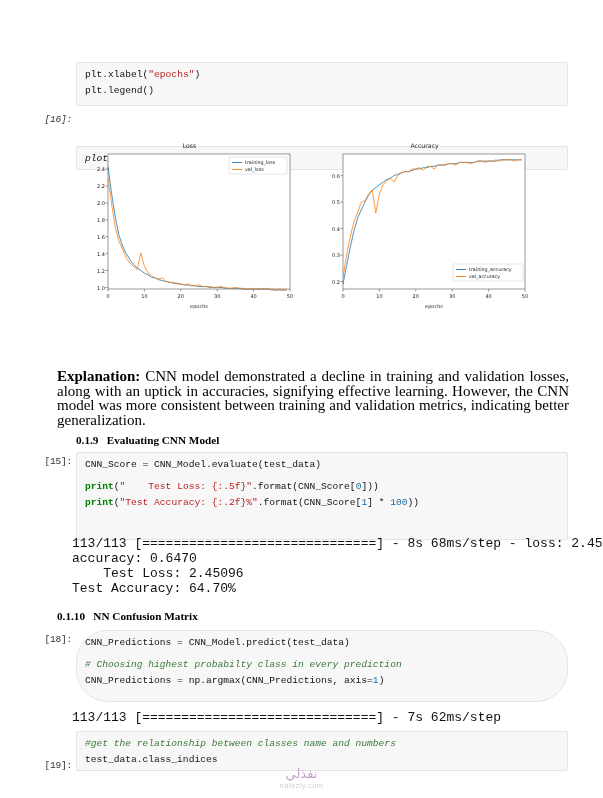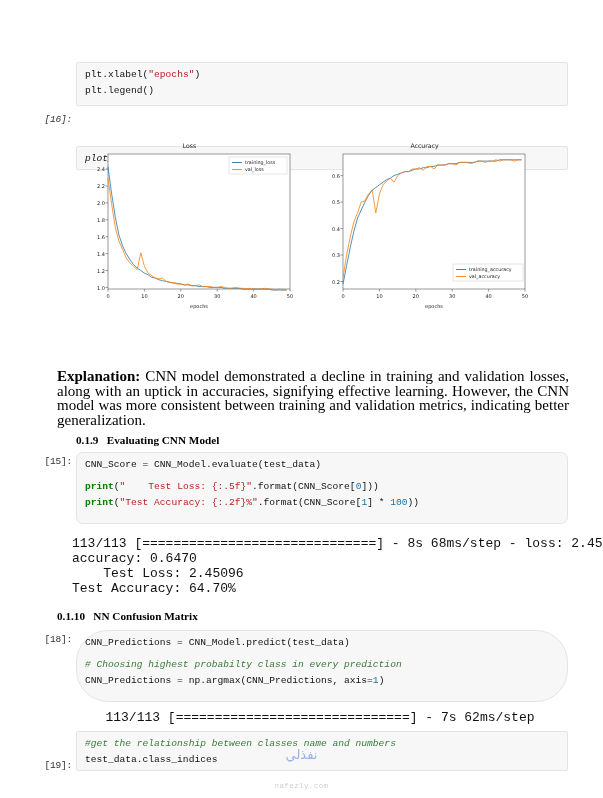--- a/index.html
+++ b/index.html
@@ -130,29 +130,28 @@
     position: absolute;
     left: 0;
     right: 0;
     bottom: 8px;
     text-align: center;
     opacity: 0.42;
   }
   .wm-ar {
     font-family: "DejaVu Sans", sans-serif;
     font-size: 13px;
-    color: #1d4ed8;
+    color: #701a75;
     line-height: 14px;
   }
   .wm-lat {
-    font-family: Liberation Mono, monospace;
+    font-family: Liberation Sans, sans-serif;
     font-size: 7.5px;
     color: #8d8d8d;
     letter-spacing: 0.4px;
-    margin-top: 20px;
   }
 </style>
 </head>
 <body>
 
 <div class="page">
 
   <div class="cell" style="left:32px; top:62px; width:536px;">
     <div class="prompt"></div>
     <div class="codebox in" style="width:496px; height:44px;"><span>plt.xlabel(<span class="str">"epochs"</span>)</span>
@@ -280,42 +279,42 @@
   <div class="para" style="left:57px; top:369px; width:512px;">
     <b>Explanation:</b><span> CNN model demonstrated a decline in training and validation losses, along with an uptick in accuracies, signifying effective learning. However, the CNN model was more consistent between training and validation metrics, indicating better generalization.</span>
   </div>
 
   <div class="heading" style="left:57px; top:434px;margin-left:19px;">
     <span>0.1.9</span>&nbsp;&nbsp;&nbsp;<span>Evaluating CNN Model</span>
   </div>
 
   <div class="cell" style="left:32px; top:452px; width:536px;">
     <div class="prompt">[15]:</div>
-    <div class="codebox in" style="width:496px; height:72px;border-radius:7px;"><span>CNN_Score = CNN_Model.evaluate(test_data)</span>
+    <div class="codebox in" style="width:496px; height:88px;"><span>CNN_Score = CNN_Model.evaluate(test_data)</span>
 <span class="blank"></span><span><span class="kw">print</span>(<span class="str">"    Test Loss: {:.5f}"</span>.format(CNN_Score[<span class="num">0</span>]))</span>
 <span><span class="kw">print</span>(<span class="str">"Test Accuracy: {:.2f}%"</span>.format(CNN_Score[<span class="num">1</span>] * <span class="num">100</span>))</span></div>
   </div>
 
   <div class="outtext" style="left:72px; top:536px; width:496px;">113/113 [==============================] - 8s 68ms/step - loss: 2.4510 -
 accuracy: 0.6470
     Test Loss: 2.45096
 Test Accuracy: 64.70%</div>
 
   <div class="heading" style="left:57px; top:610px;">
     <span>0.1.10</span>&nbsp;&nbsp;&nbsp;<span>NN Confusion Matrix</span>
   </div>
 
   <div class="cell" style="left:32px; top:630px; width:536px;">
     <div class="prompt">[18]:</div>
     <div class="codebox in" style="width:496px; height:72px;border-radius:32px;"><span>CNN_Predictions = CNN_Model.predict(test_data)</span>
 <span class="blank"></span><span class="com"># Choosing highest probabilty class in every prediction</span>
 <span>CNN_Predictions = np.argmax(CNN_Predictions, axis=<span class="num">1</span>)</span></div>
   </div>
 
-  <div class="outtext" style="left:72px; top:710px; width:496px;text-align:center;">113/113 [==============================] - 7s 62ms/step</div>
+  <div class="outtext" style="left:72px; top:710px; width:496px;">113/113 [==============================] - 7s 62ms/step</div>
 
   <div class="cell" style="left:32px; top:731px; width:536px;align-items:flex-end;">
     <div class="prompt">[19]:</div>
     <div class="codebox in" style="width:496px; height:40px;"><span class="com">#get the relationship between classes name and numbers</span>
 <span>test_data.class_indices</span></div>
   </div>
 
   <div class="watermark">
     <div class="wm-ar">نفذلي</div>
     <div class="wm-lat">nafezly.com</div>

